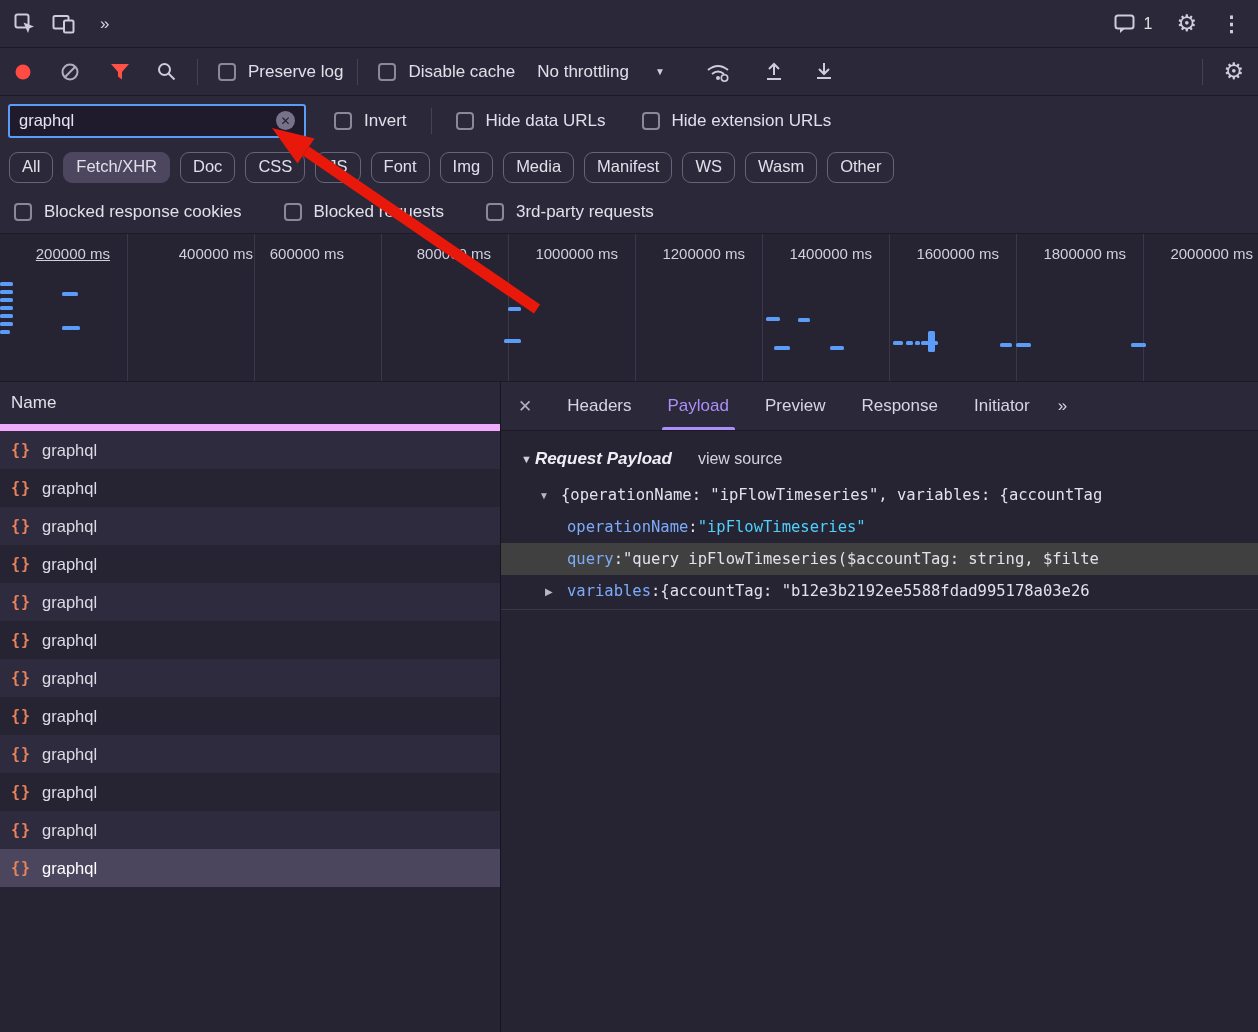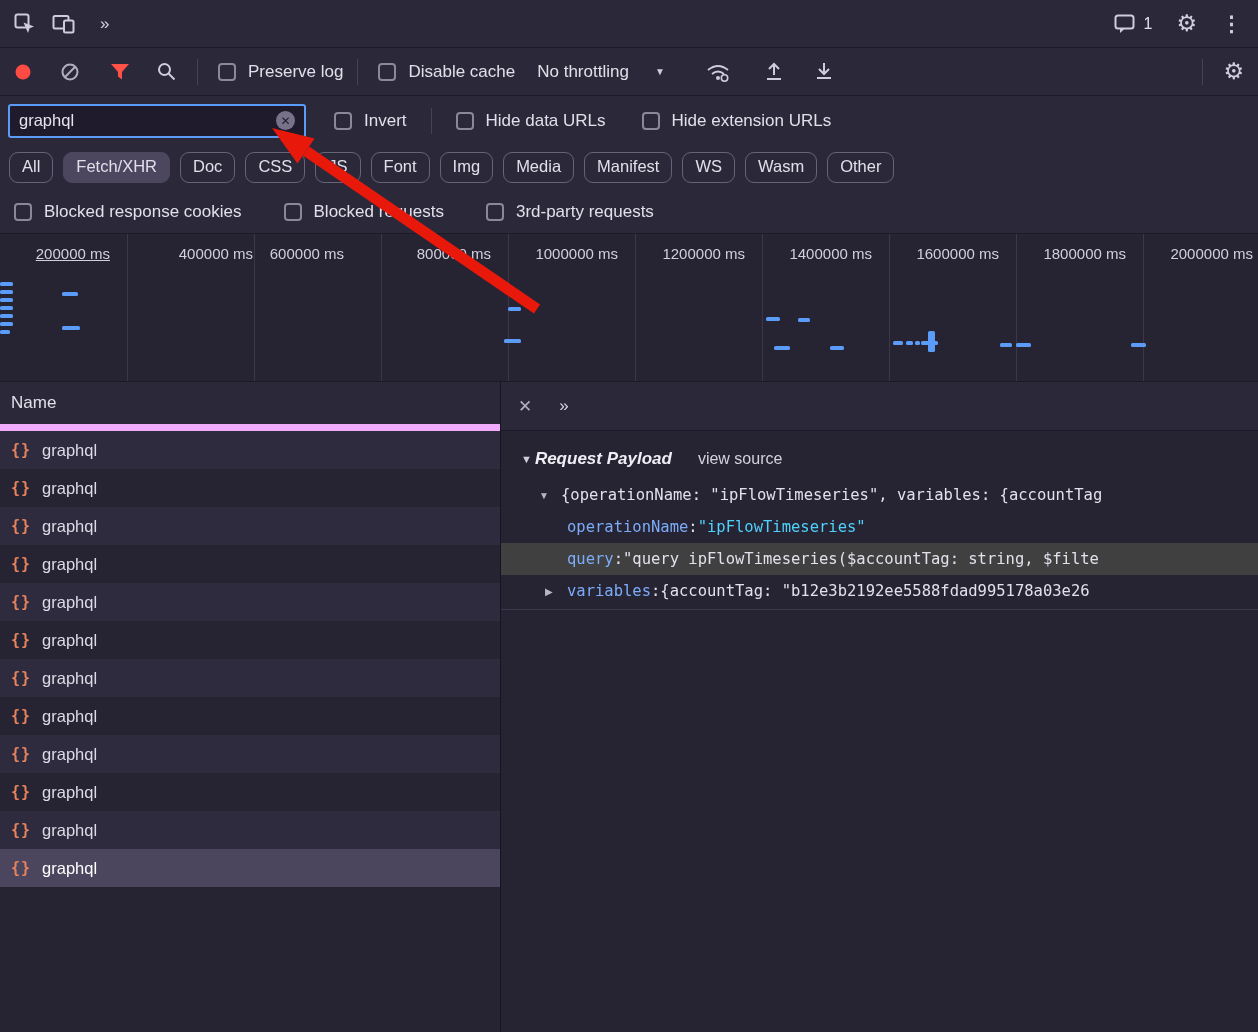--- a/index.html
+++ b/index.html
@@ -344,20 +344,27 @@
           </div>
           <div class="req-row sel">
             <span class="braces">{}</span>
             <span>graphql</span>
           </div>
         </div>
     </div>
     <div class="right">
       <div class="detail-tabs">
         <span class="dclose">✕</span>
+        <div style="display:flex;height:100%">
+            <div class="dtab">Headers</div>
+            <div class="dtab sel">Payload</div>
+            <div class="dtab">Preview</div>
+            <div class="dtab">Response</div>
+            <div class="dtab">Initiator</div>
+          </div>
         <span class="dmore">»</span>
       </div>
       <div class="payload">
         <div class="phead">
           <span class="tri">▼</span>
           <span class="ptitle">Request Payload</span>
           <span class="viewsrc">view source</span>
         </div>
         <div class="ptree">
           <div class="trow summary">

